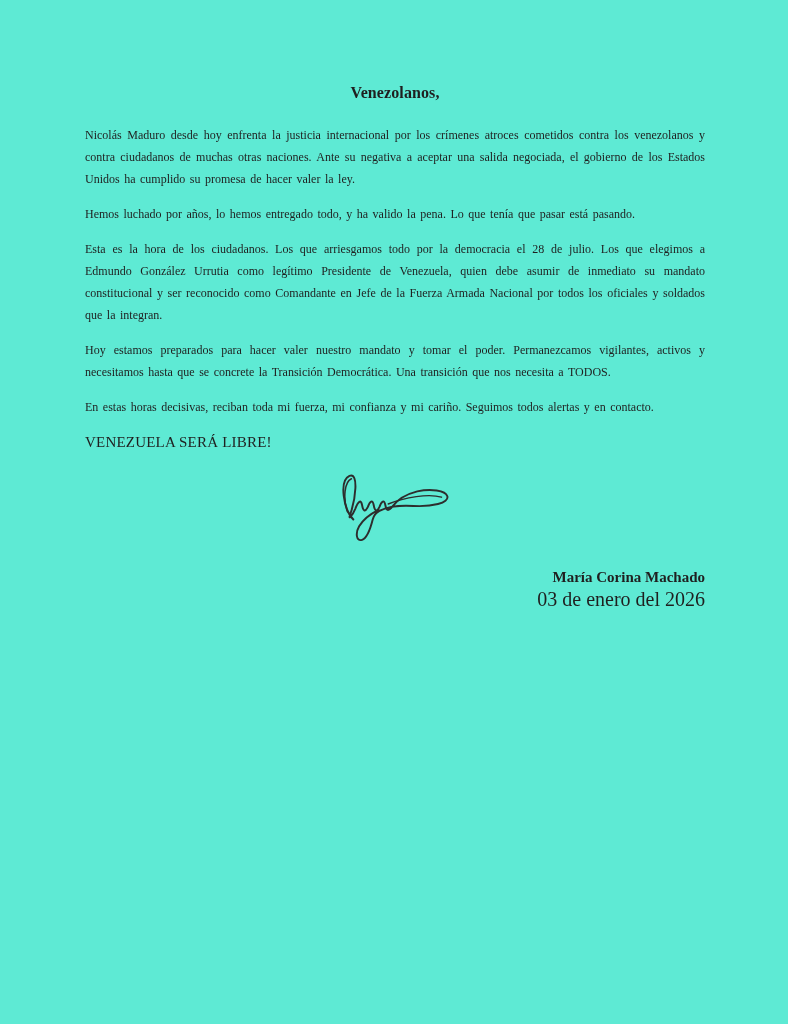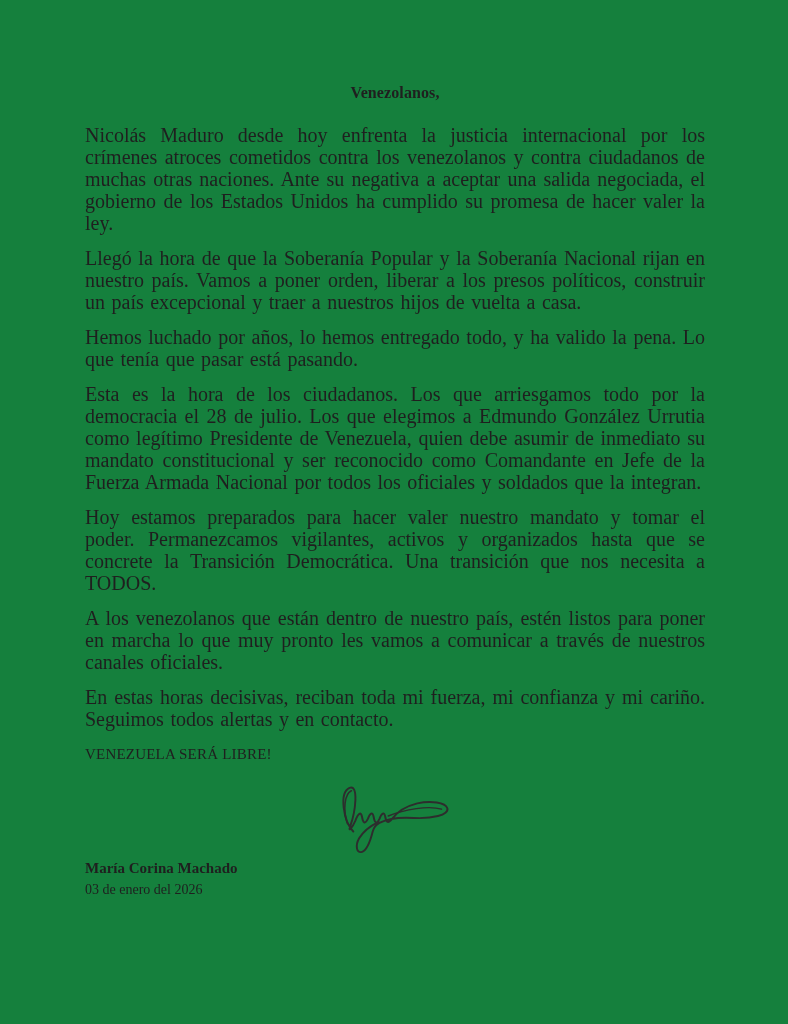--- a/index.html
+++ b/index.html
@@ -10,34 +10,34 @@
   }
   body {
     font-family: "Liberation Serif", "DejaVu Serif", serif;
     color: #1f1f1f;
     -webkit-font-smoothing: antialiased;
   }
   .page {
     position: relative;
     width: 788px;
     height: 1024px;
-    background: #15803d;
+    background: #5eead4;
     padding: 82px 83px 40px 85px;
     overflow: hidden;
   }
   .title-block {
     text-align: center;
     font-weight: bold;
     font-size: 16px;
     line-height: 22px;
     margin-bottom: 20px;
     letter-spacing: 0.1px;
   }
   .body-text p {
-    font-size: 20px;
+    font-size: 12px;
     line-height: 22px;
     text-align: justify;
     text-justify: inter-word;
     margin: 0 0 13px 0;
     word-spacing: 1.5px;
   }
   .closing-block {
     font-size: 15px;
     line-height: 22px;
     margin-top: 8px;
@@ -45,50 +45,48 @@
   .closing-line1 { letter-spacing: 0.2px; }
   .signature-wrap {
     margin-top: 10px;
     height: 82px;
     display: flex;
     justify-content: center;
     align-items: center;
   }
   .sig-svg { display: block; }
   .name-block {
-    text-align: left;
-    margin-top: 0;
+    text-align: right;
+    margin-top: 21px;
   }
   .sig-name {
     font-weight: bold;
     font-size: 15px;
     line-height: 22px;
   }
   .sig-date {
-    font-size: 14px;
+    font-size: 20px;
     line-height: 22px;
     font-family: Liberation Serif, serif;
   }
 </style>
 </head>
 <body>
 
 <div class="page">
 
   <div class="title-block">
     <div>Venezolanos,</div>
   </div>
 
   <div class="body-text">
     <p>Nicolás Maduro desde hoy enfrenta la justicia internacional por los crímenes atroces cometidos contra los venezolanos y contra ciudadanos de muchas otras naciones. Ante su negativa a aceptar una salida negociada, el gobierno de los Estados Unidos ha cumplido su promesa de hacer valer la ley.</p>
-    <p>Llegó la hora de que la Soberanía Popular y la Soberanía Nacional rijan en nuestro país. Vamos a poner orden, liberar a los presos políticos, construir un país excepcional y traer a nuestros hijos de vuelta a casa.</p>
     <p>Hemos luchado por años, lo hemos entregado todo, y ha valido la pena. Lo que tenía que pasar está pasando.</p>
     <p>Esta es la hora de los ciudadanos. Los que arriesgamos todo por la democracia el 28 de julio. Los que elegimos a Edmundo González Urrutia como legítimo Presidente de Venezuela, quien debe asumir de inmediato su mandato constitucional y ser reconocido como Comandante en Jefe de la Fuerza Armada Nacional por todos los oficiales y soldados que la integran.</p>
-    <p>Hoy estamos preparados para hacer valer nuestro mandato y tomar el poder. Permanezcamos vigilantes, activos y organizados hasta que se concrete la Transición Democrática. Una transición que nos necesita a TODOS.</p>
-    <p>A los venezolanos que están dentro de nuestro país, estén listos para poner en marcha lo que muy pronto les vamos a comunicar a través de nuestros canales oficiales.</p>
+    <p>Hoy estamos preparados para hacer valer nuestro mandato y tomar el poder. Permanezcamos vigilantes, activos y necesitamos hasta que se concrete la Transición Democrática. Una transición que nos necesita a TODOS.</p>
     <p>En estas horas decisivas, reciban toda mi fuerza, mi confianza y mi cariño. Seguimos todos alertas y en contacto.</p>
   </div>
 
   <div class="closing-block">
     <div class="closing-line1">VENEZUELA SERÁ LIBRE!</div>
   </div>
 
   <div class="signature-wrap">
     <svg class="sig-svg" width="126" height="78" viewBox="0 0 130 80" fill="none" aria-hidden="true">
       <path d="M 22 56

